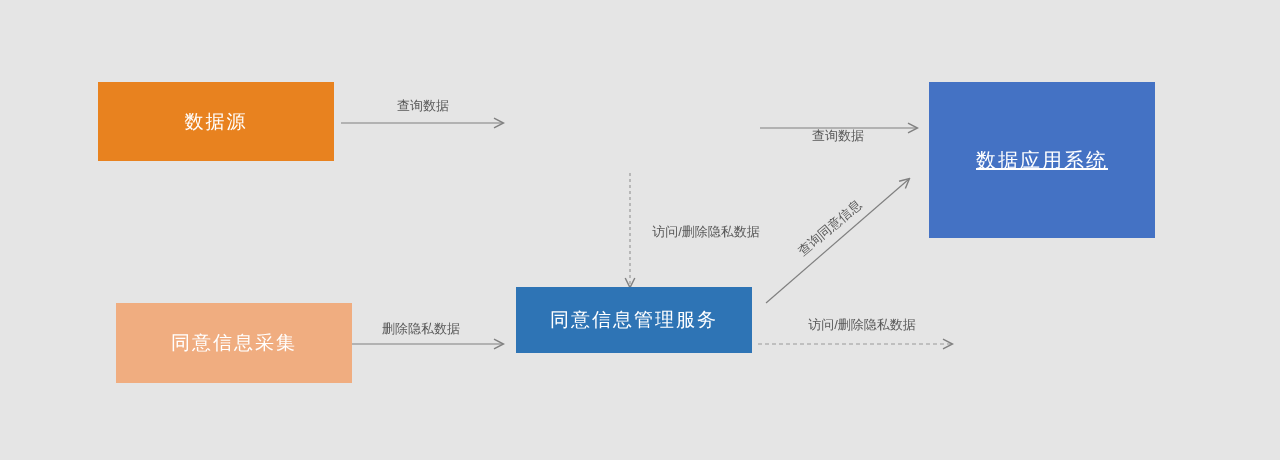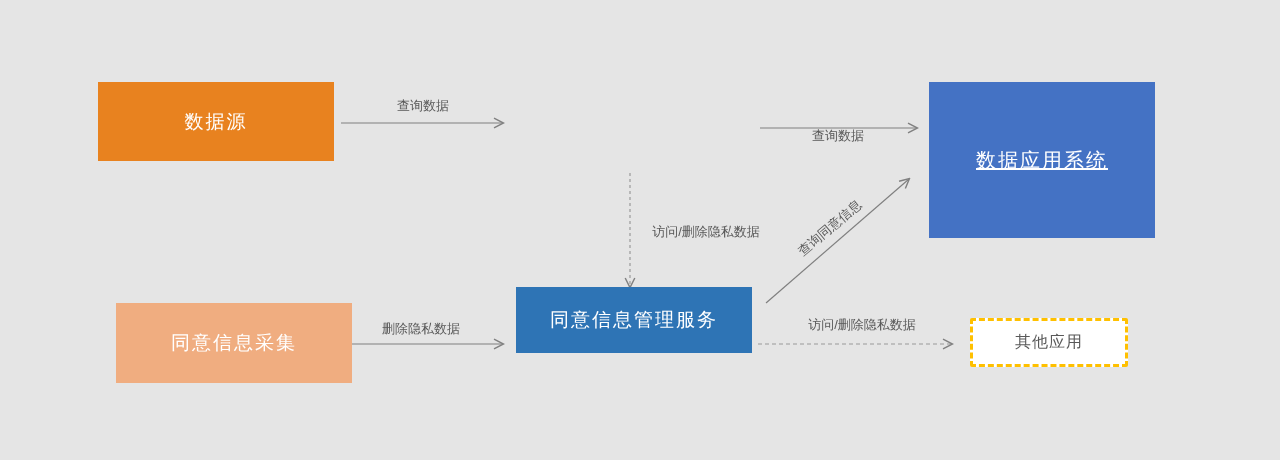--- a/index.html
+++ b/index.html
@@ -109,21 +109,20 @@
 
   <div class="node" id="node-data-source">数据源</div>
 
 
   <div class="node" id="node-data-application-system">数据应用系统</div>
 
   <div class="node" id="node-consent-collection">同意信息采集</div>
 
   <div class="node" id="node-consent-management-service">同意信息管理服务</div>
 
-  <div class="node" id="node-other-applications">其他应用</div>
 
   <div class="edge-label" id="label-access-data">查询数据</div>
 
   <div class="edge-label" id="label-query-data">查询数据</div>
 
   <div class="edge-label" id="label-private-top">访问/删除隐私数据</div>
 
   <div class="edge-label" id="label-query-consent">查询同意信息</div>
 
   <div class="edge-label" id="label-access-consent">删除隐私数据</div>

